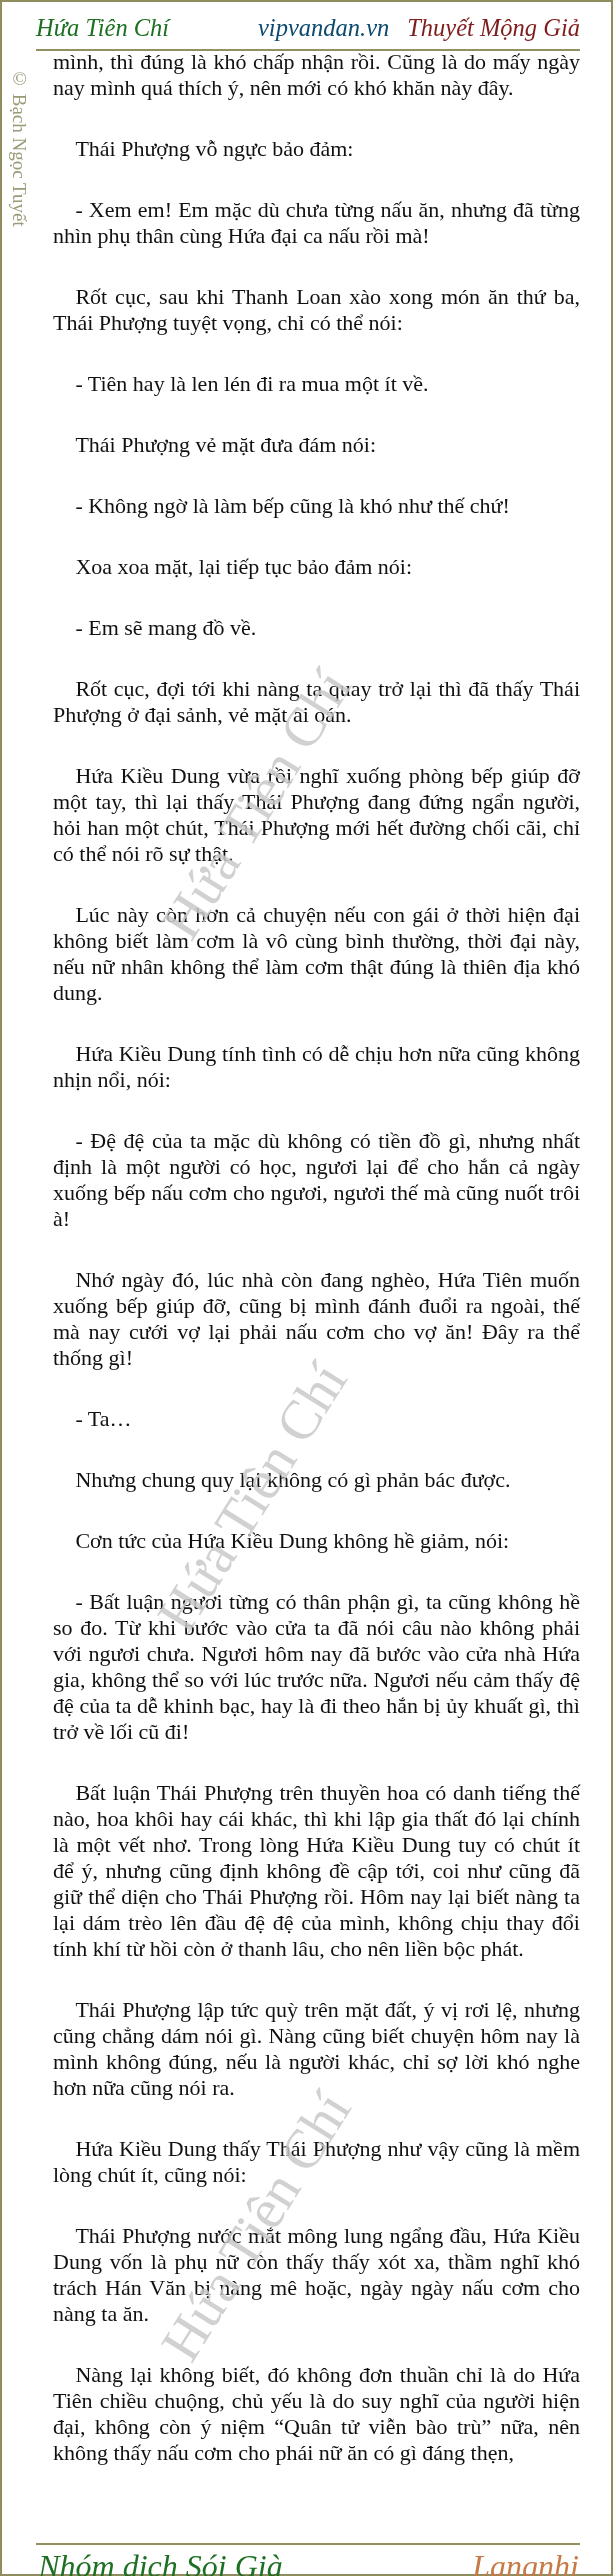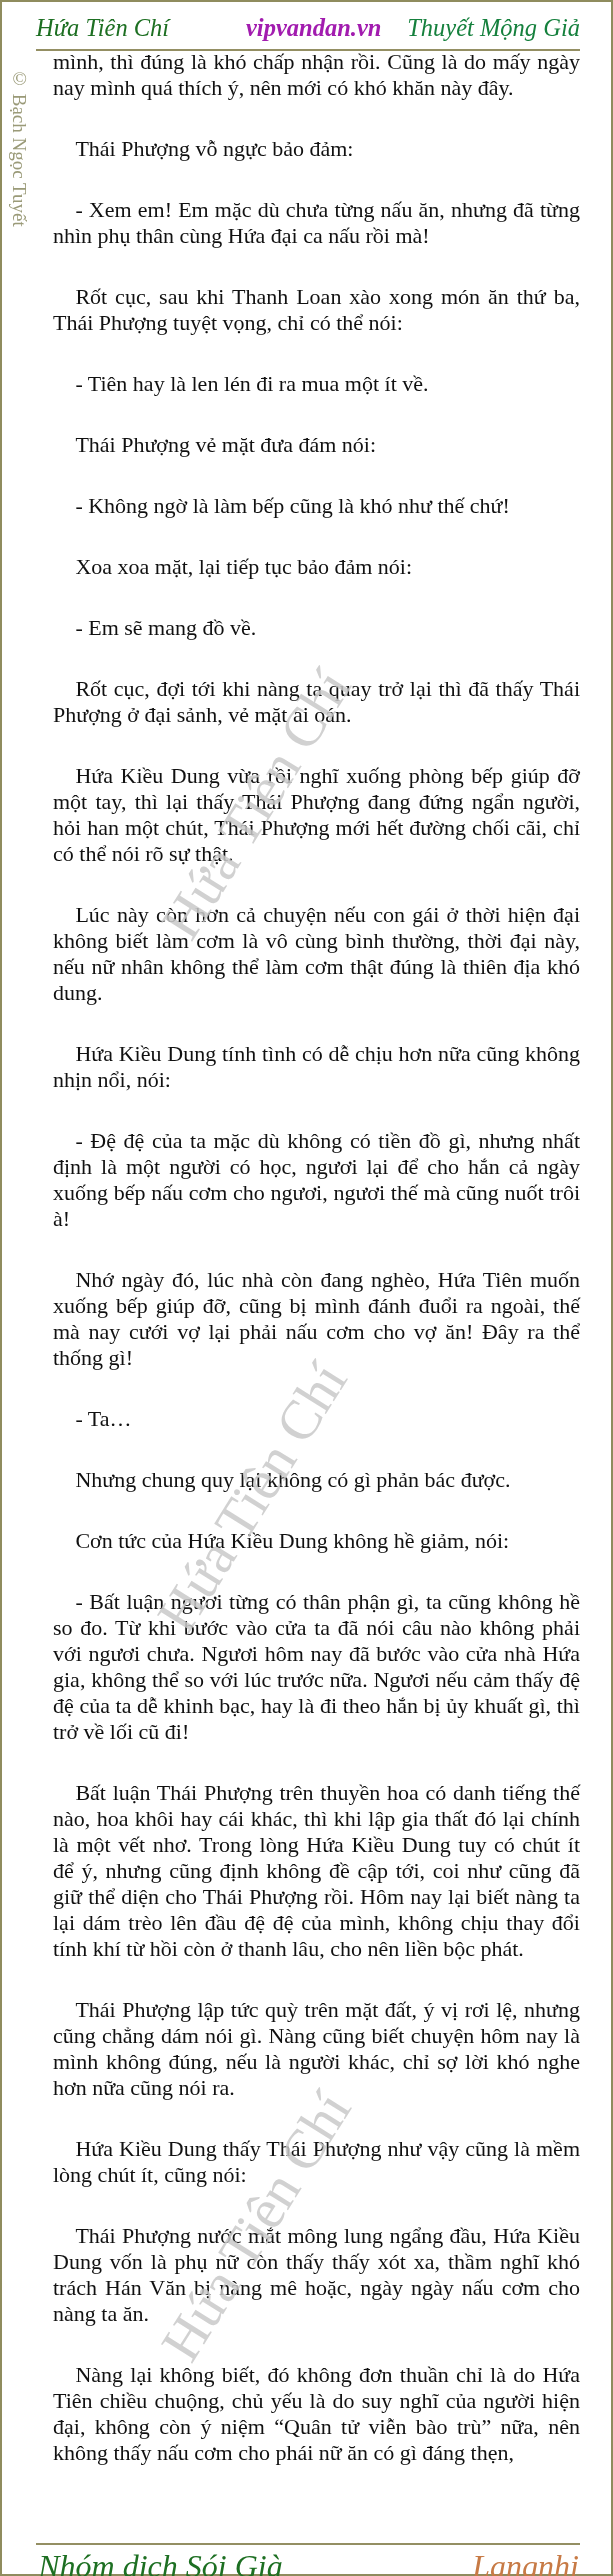--- a/index.html
+++ b/index.html
@@ -10,22 +10,22 @@
   .frame {
     position: absolute; left: 0; top: 0; width: 613px; height: 2576px;
     box-sizing: border-box; border: 2.9px solid #8f8c5e; background: #ffffff;
   }
   .header {
     position: absolute; left: 36px; top: 5.8px; width: 544px; height: 43px;
     border-bottom: 2.2px solid #948f63;
   }
   .header span { position: absolute; top: 8.7px; font-style: italic; font-size: 24.5px; }
   .h-left { left: 0; color: #1d6f22; }
-  .h-center { left: 210px; color: #a21caf; font-weight: bold; }
-  .h-right { right: 0; color: #15803d; }
+  .h-center { left: 222px; color: #0c4a6e; }
+  .h-right { right: 0; color: #7f1d1d; }
   .side-copy {
     position: absolute; left: 5.8px; top: 68px; width: 24.5px; height: 188px;
     writing-mode: vertical-rl; font-size: 19px; color: #9a9a78; white-space: nowrap;
   }
   .content {
     position: absolute; left: 36px; top: 49px; width: 544px;
     font-size: 22px; line-height: 26px; color: #111; text-align: justify;
   }
   .content p { margin: 0 0 35px 17px; text-indent: 22.4px; }
   .content p.noindent { text-indent: 0; }

